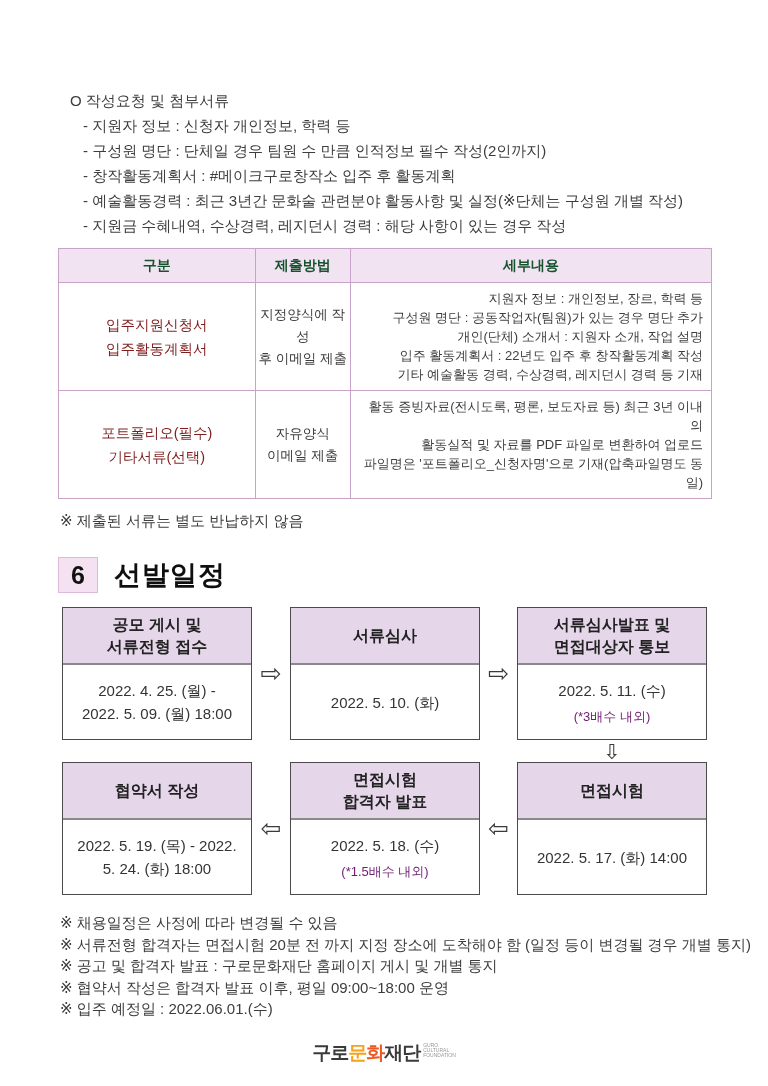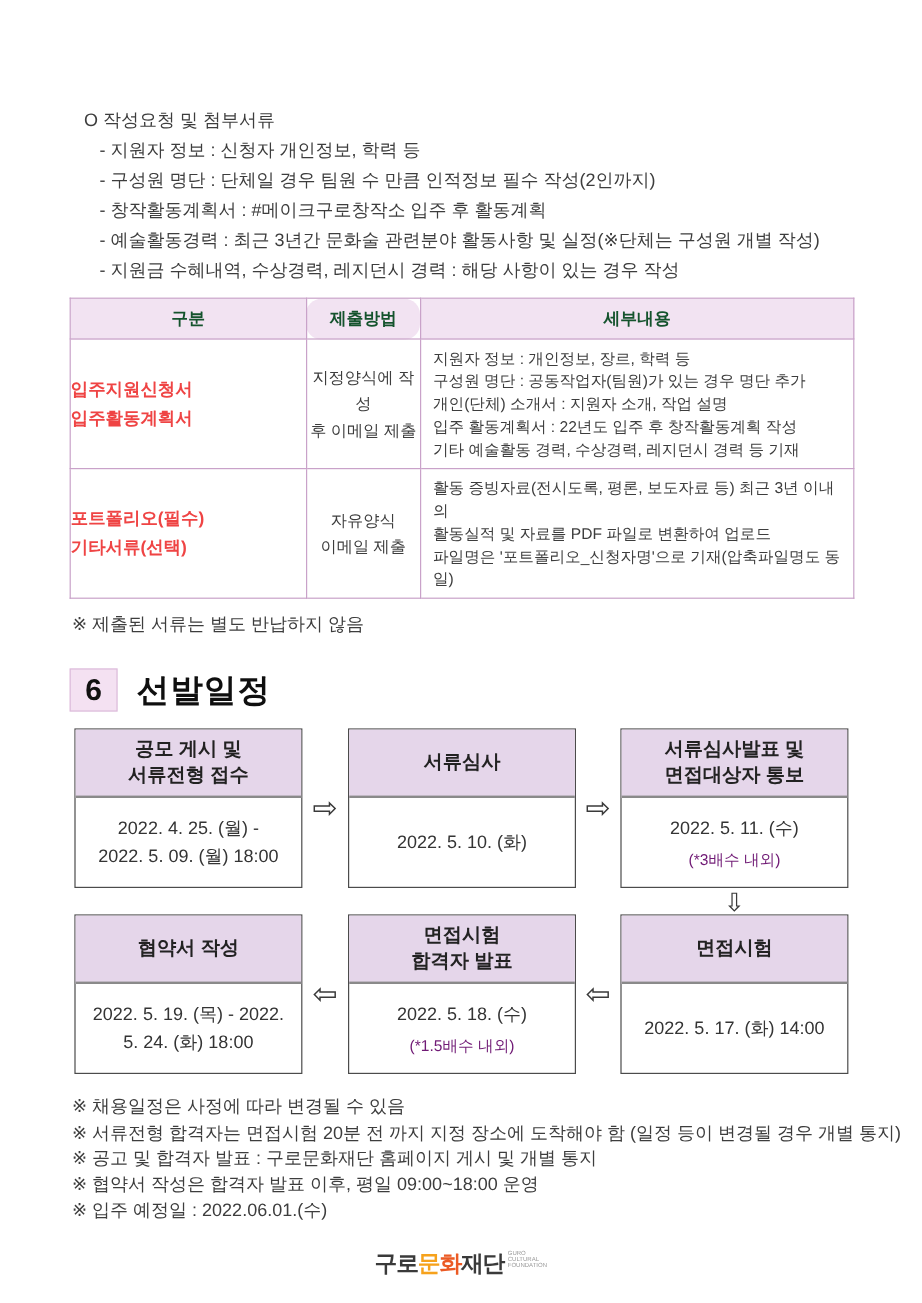--- a/index.html
+++ b/index.html
@@ -22,40 +22,40 @@
     margin: 10px 0 0 58px;
     width: 654px;
     border-collapse: collapse;
     table-layout: fixed;
   }
   table.doc-table td {
     border: 1px solid #c9a2c9;
     vertical-align: middle;
   }
   .col-cat { width: 190px; }
-  .col-method { width: 92px; border-radius: 13px; }
+  .col-method { width: 92px; }
   .col-detail { width: 349px; }
   td.th-cell {
     background: #f2e3f2;
     font-weight: bold;
     text-align: center;
     font-size: 14px;
     height: 34px;
     color: #14532d;
   }
   td.cat-cell {
-    font-weight: bold; font-size: 14.5px;
-    line-height: 24px; white-space: pre-line; color: #ef4444;
+    text-align: center; font-weight: normal; font-size: 14.5px;
+    line-height: 24px; white-space: pre-line; color: #7f1d1d;
   }
   td.method-cell {
     text-align: center; font-size: 13.5px; line-height: 22px; white-space: pre-line;
   }
   td.detail-cell {
     font-size: 13px; line-height: 19px; white-space: pre-line;
-    padding: 6px 8px 6px 10px; text-align: left; margin-top: 13px;
+    padding: 6px 8px 6px 10px; text-align: right; margin-top: 13px;
   }
 
   
   .table-notes { margin: 10px 0 0 60px; font-size: 15px; line-height: 24px; }
 
   
   .section-header { margin: 24px 0 0 58px; display: flex; align-items: center; gap: 16px; }
   .section-badge {
     width: 40px; height: 36px;
     background: #f4e1f2;

